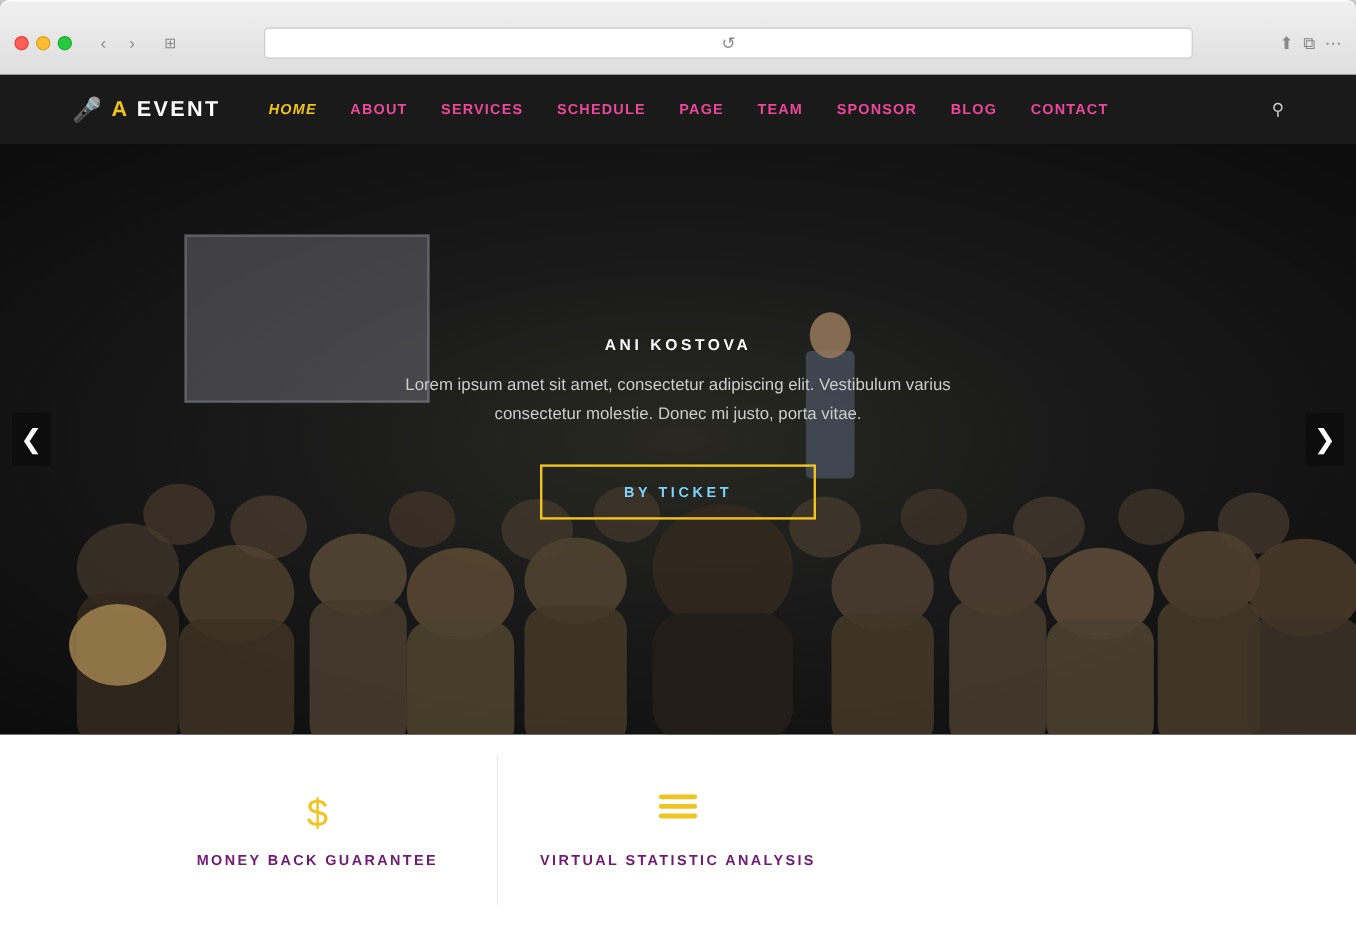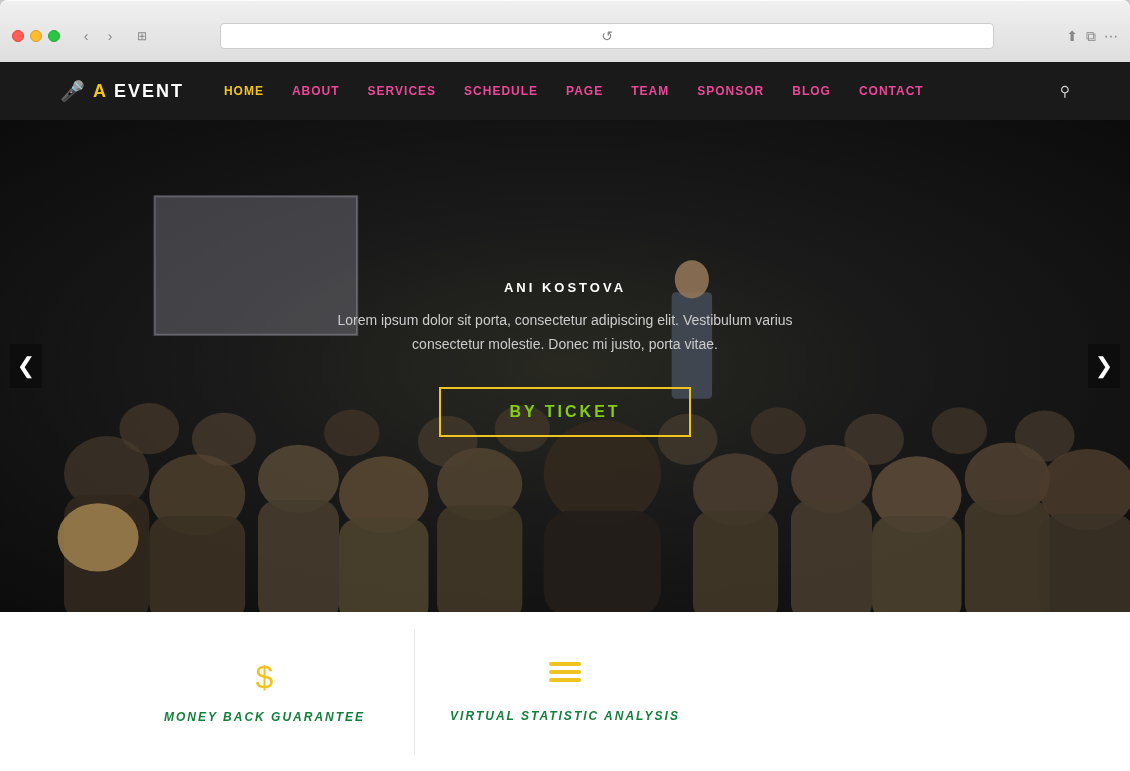--- a/index.html
+++ b/index.html
@@ -80,21 +80,21 @@
     }
     .nav-link {
       color: #ec4899;
       text-decoration: none;
       font-size: 12px;
       font-weight: 600;
       letter-spacing: 1px;
       text-transform: uppercase;
       cursor: pointer;
     }
-    .nav-link.active { color: #f0c420; }
+    .nav-link.active { color: #f0c420; font-style: italic; }
     .nav-search { color: #cccccc; font-size: 14px; cursor: pointer; margin-left: auto; }
 
     
     .hero {
       position: relative;
       height: 492px;
       background: #2a2a2a;
       overflow: hidden;
     }
     .hero-bg {
@@ -130,22 +130,22 @@
     .hero-desc {
       color: #cccccc;
       font-size: 14px;
       line-height: 1.7;
       max-width: 500px;
       margin: 0 auto 30px;
     }
     .hero-btn {
       display: inline-block;
       border: 2px solid #f0c420;
-      color: #84cc16;
-      font-size: 16px;
+      color: #7dd3fc;
+      font-size: 12px;
       font-weight: 700;
       letter-spacing: 3px;
       text-transform: uppercase;
       padding: 14px 68px;
       cursor: pointer;
       background: transparent;
       transition: background 0.2s;
     }
 
     
@@ -194,22 +194,21 @@
     .feature-icon {
       color: #f0c420;
       font-size: 30px;
       margin-bottom: 14px;
     }
     .feature-label {
       font-size: 12px;
       font-weight: 700;
       letter-spacing: 2px;
       text-transform: uppercase;
-      color: #15803d;
-      font-style: italic;
+      color: #701a75;
     }
   </style>
 </head>
 <body>
 
 <div class="browser-chrome">
   <div class="traffic-lights">
     <div class="traffic-light tl-red"></div>
     <div class="traffic-light tl-yellow"></div>
     <div class="traffic-light tl-green"></div>
@@ -314,21 +313,21 @@
 
     <div class="slider-arrow arrow-left">
       <span>❮</span>
     </div>
     <div class="slider-arrow arrow-right">
       <span>❯</span>
     </div>
 
     <div class="hero-content">
       <p class="hero-subtitle">ANI KOSTOVA</p>
-      <p class="hero-desc">Lorem ipsum dolor sit porta, consectetur adipiscing elit. Vestibulum varius consectetur molestie. Donec mi justo, porta vitae.</p>
+      <p class="hero-desc">Lorem ipsum amet sit amet, consectetur adipiscing elit. Vestibulum varius consectetur molestie. Donec mi justo, porta vitae.</p>
       <button class="hero-btn">BY TICKET</button>
     </div>
   </div>
 
   <div class="features">
     <div class="features-grid">
 
       <div class="feature-item">
         <div class="feature-icon" style="font-style:normal;font-weight:300;font-size:32px;color:#f0c420;">$</div>
         <div class="feature-label">MONEY BACK GUARANTEE</div>

